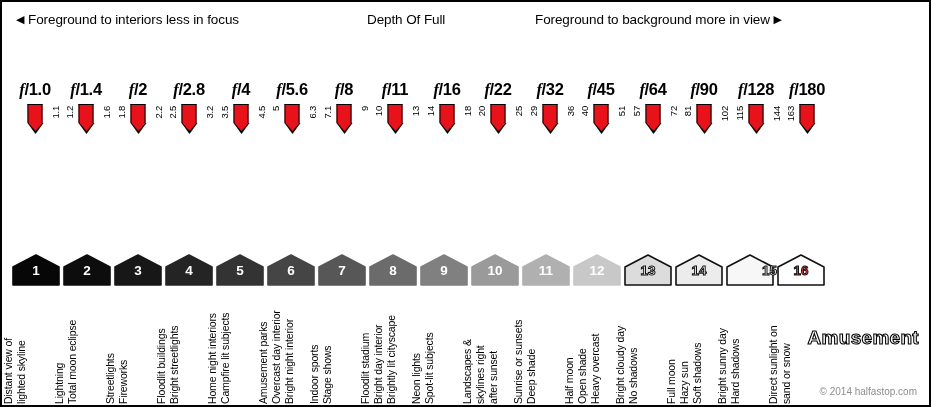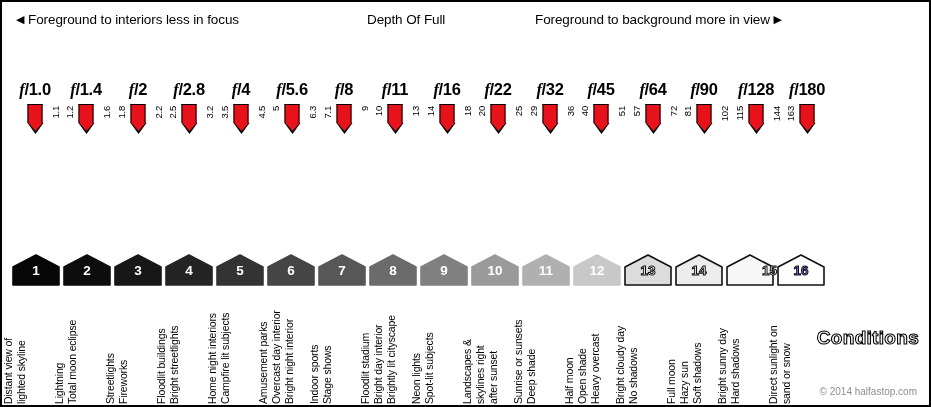--- a/index.html
+++ b/index.html
@@ -444,26 +444,26 @@
           <div class="vlabel" style="left: 2px;">Bright sunny day</div>
           <div class="vlabel" style="left: 15px;">Hard shadows</div>
         </div>
       </div>
       <div class="light-col" style="left: 775px; width: 48px;">
         <div class="pent">
           <svg viewBox="0 0 48 32" preserveAspectRatio="none">
             <polygon points="1,31 1,13 24,1 47,13 47,31" fill="#ffffff" stroke="#111111" stroke-width="1.6" stroke-linejoin="round"></polygon>
           </svg>
         </div>
-        <div class="pent-num" style="color: #8b5cf6; -webkit-text-stroke: 1px rgb(17, 17, 17);">16</div>
+        <div class="pent-num" style="color: #ef4444; -webkit-text-stroke: 1px rgb(17, 17, 17);">16</div>
         <div class="light-labels">
           <div class="vlabel" style="left: 2px;">Direct sunlight on</div>
           <div class="vlabel" style="left: 15px;">sand or snow</div>
         </div>
       </div>
     </div>
 
   <div id="lighting-title">
-    <div>Conditions</div>
+    <div>Amusement</div>
   </div>
 
   <div id="copyright">© 2014 halfastop.com</div>
 </div>
 
 </body></html>

